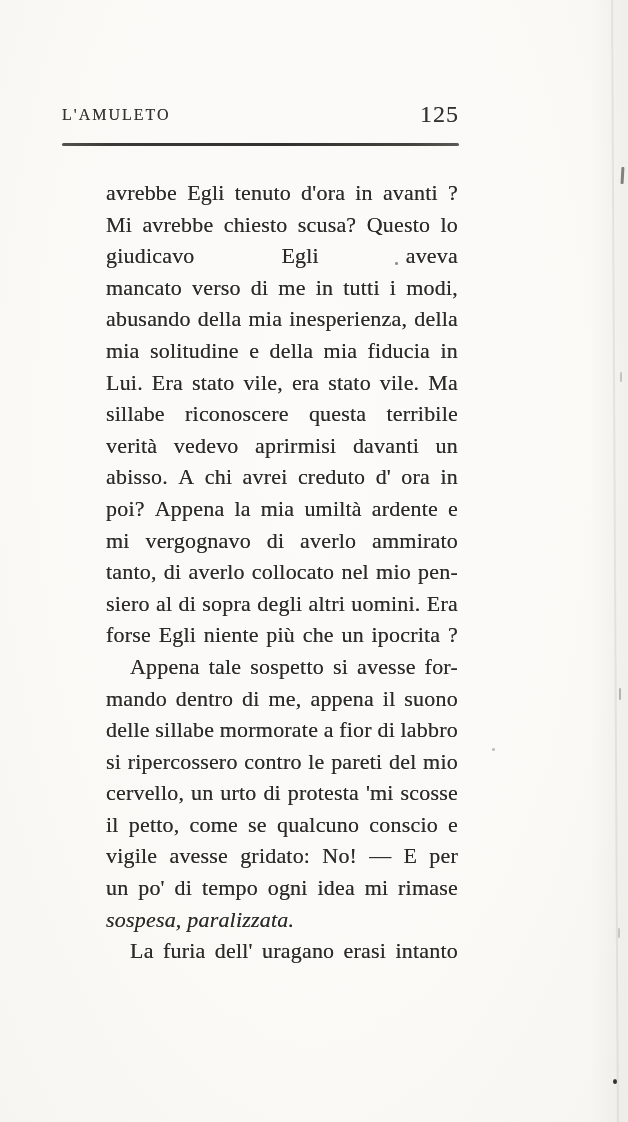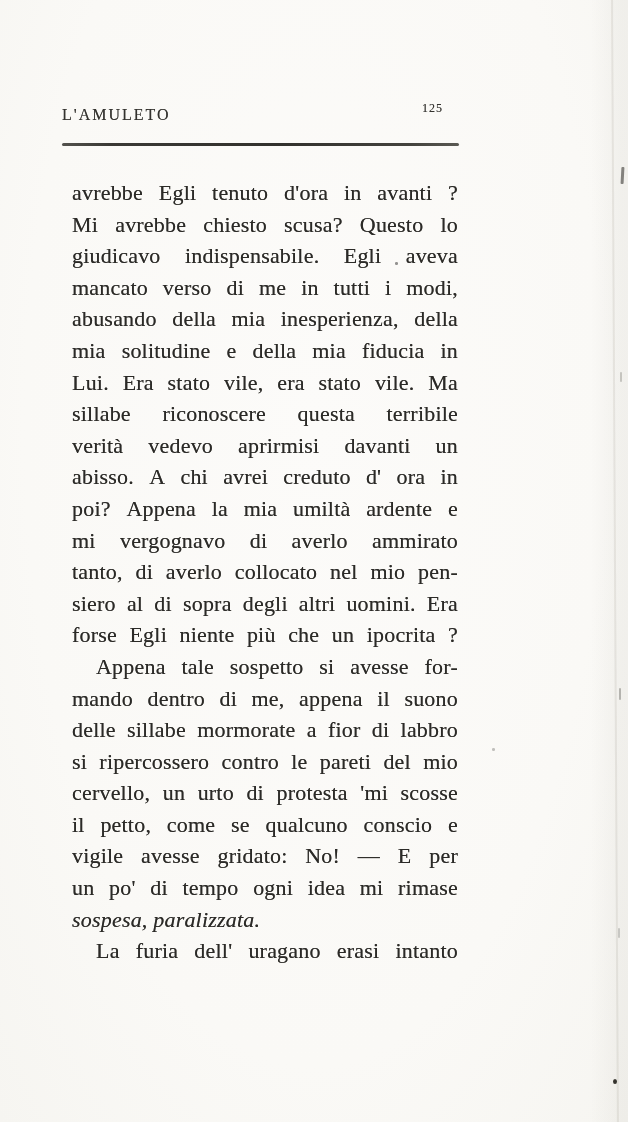--- a/index.html
+++ b/index.html
@@ -21,37 +21,37 @@
   }
   .header-area{
     position:absolute;left:62px;top:100px;width:397px;height:34px;
   }
   .running-title{
     position:absolute;left:0;right:0;top:6px;text-align:left;
     font-size:16px;letter-spacing:2px;color:#33322e;
     text-shadow:0 0 0.5px rgba(50,49,45,0.6);
   }
   .page-number{
-    position:absolute;right:16px;top:1px;font-size:12px;color:#33322e;
+    position:absolute;right:0;top:1px;font-size:24px;color:#33322e;
     letter-spacing:1px;
     text-shadow:0 0 0.5px rgba(50,49,45,0.5);
   }
   .header-rule{
     position:absolute;left:62px;top:143px;width:397px;height:2.5px;
     border-radius:2px;
     background:linear-gradient(to right,#53524d 0%,#3a3935 12%,#32312d 55%,#44433e 88%,#5a5953 100%);
   }
   .text-block{
     position:absolute;left:72px;top:177px;width:386px;
     color:var(--ink);
     font-size:22px;letter-spacing:0.2px;
     text-shadow:0 0 0.6px rgba(43,42,39,0.65);
   }
   .line{
-    height:31.6px;line-height:31.6px;white-space:pre;
+    height:31.6px;line-height:31.6px;white-space:pre;margin-left:34px;
   }
   .line.just{
     display:flex;justify-content:space-between;align-items:baseline;
   }
   .line.plain{display:block;text-align:left;font-style:italic;}
   .line.indent{padding-left:24px;}
   
   .edge-streak{
     position:absolute;left:617px;top:-10px;width:2px;height:1150px;
     background:rgba(120,113,98,0.12);
@@ -74,21 +74,21 @@
   <div class="header-area">
     <span class="running-title">L'AMULETO</span>
     <span class="page-number">125</span>
   </div>
 
   <div class="header-rule"></div>
 
   <div class="text-block" id="text-block">
       <div class="line just"><span>avrebbe</span><span>Egli</span><span>tenuto</span><span>d'ora</span><span>in</span><span>avanti</span><span>?</span></div>
       <div class="line just"><span>Mi</span><span>avrebbe</span><span>chiesto</span><span>scusa?</span><span>Questo</span><span>lo</span></div>
-      <div class="line just"><span>giudicavo</span><span>indispensabile.</span><span>Egli</span><span>aveva</span></div>
+      <div class="line just"><span>giudicavo</span><span>Egli</span><span>aveva</span></div>
       <div class="line just"><span>mancato</span><span>verso</span><span>di</span><span>me</span><span>in</span><span>tutti</span><span>i</span><span>modi,</span></div>
       <div class="line just"><span>abusando</span><span>della</span><span>mia</span><span>inesperienza,</span><span>della</span></div>
       <div class="line just"><span>mia</span><span>solitudine</span><span>e</span><span>della</span><span>mia</span><span>fiducia</span><span>in</span></div>
       <div class="line just"><span>Lui.</span><span>Era</span><span>stato</span><span>vile,</span><span>era</span><span>stato</span><span>vile.</span><span>Ma</span></div>
       <div class="line just"><span>sillabe</span><span>riconoscere</span><span>questa</span><span>terribile</span></div>
       <div class="line just"><span>verità</span><span>vedevo</span><span>aprirmisi</span><span>davanti</span><span>un</span></div>
       <div class="line just"><span>abisso.</span><span>A</span><span>chi</span><span>avrei</span><span>creduto</span><span>d'</span><span>ora</span><span>in</span></div>
       <div class="line just"><span>poi?</span><span>Appena</span><span>la</span><span>mia</span><span>umiltà</span><span>ardente</span><span>e</span></div>
       <div class="line just"><span>mi</span><span>vergognavo</span><span>di</span><span>averlo</span><span>ammirato</span></div>
       <div class="line just"><span>tanto,</span><span>di</span><span>averlo</span><span>collocato</span><span>nel</span><span>mio</span><span>pen-</span></div>

